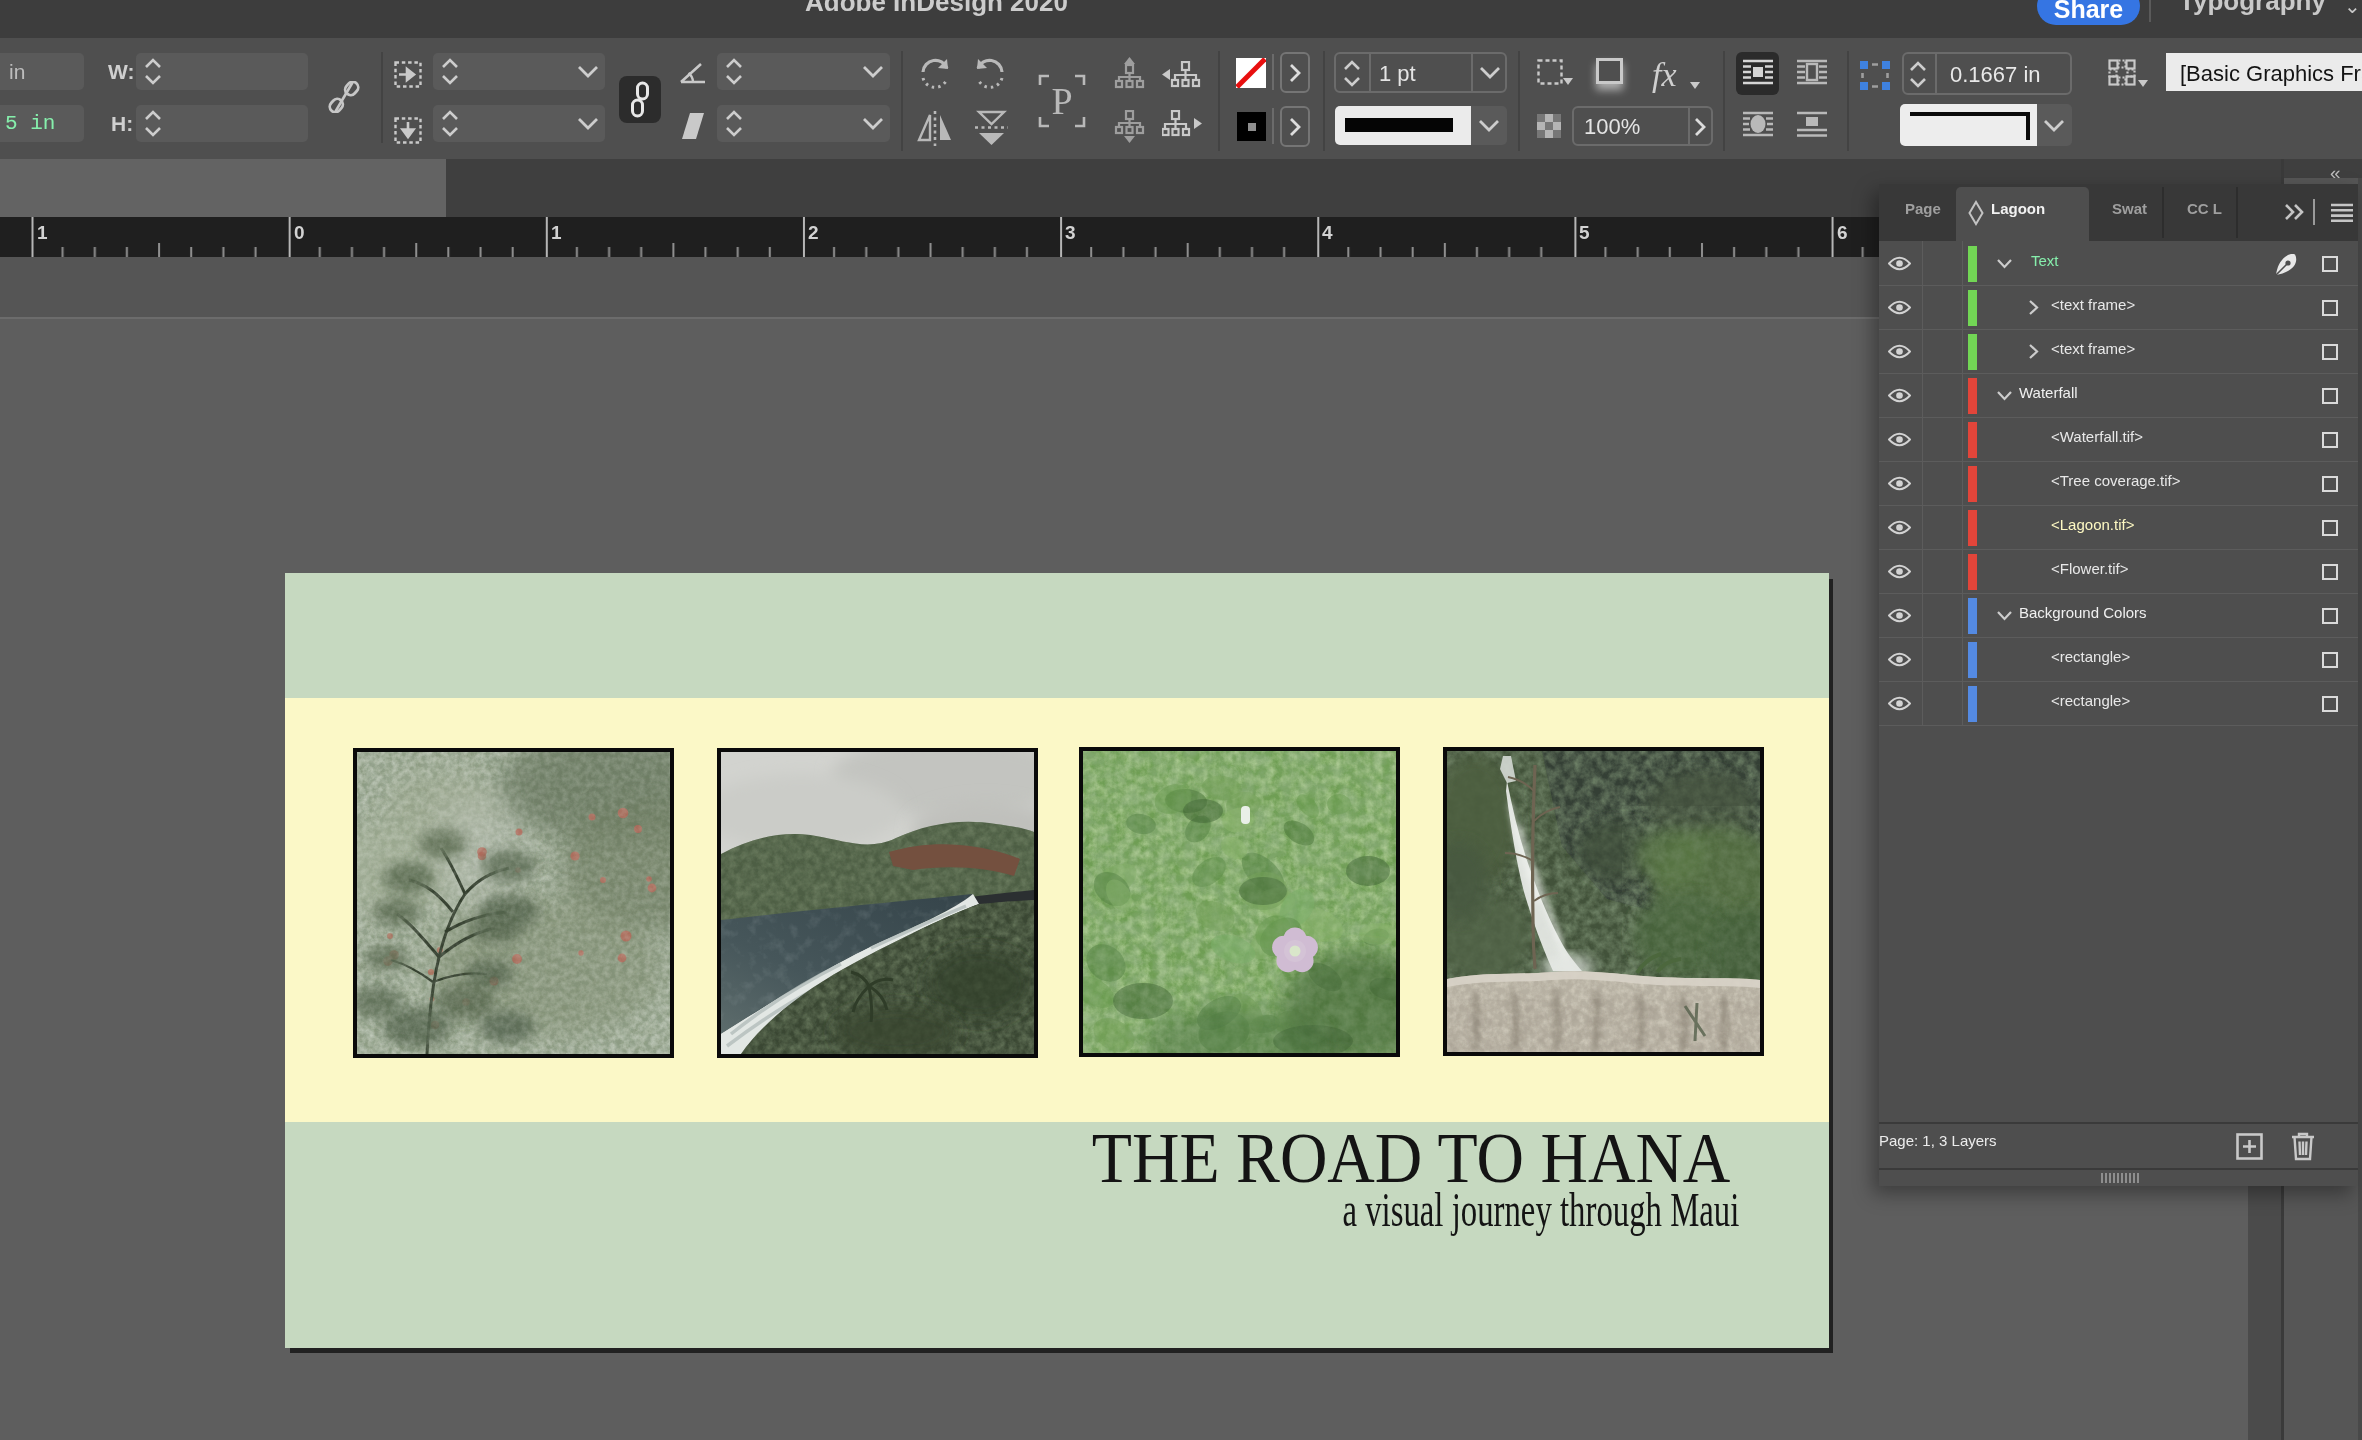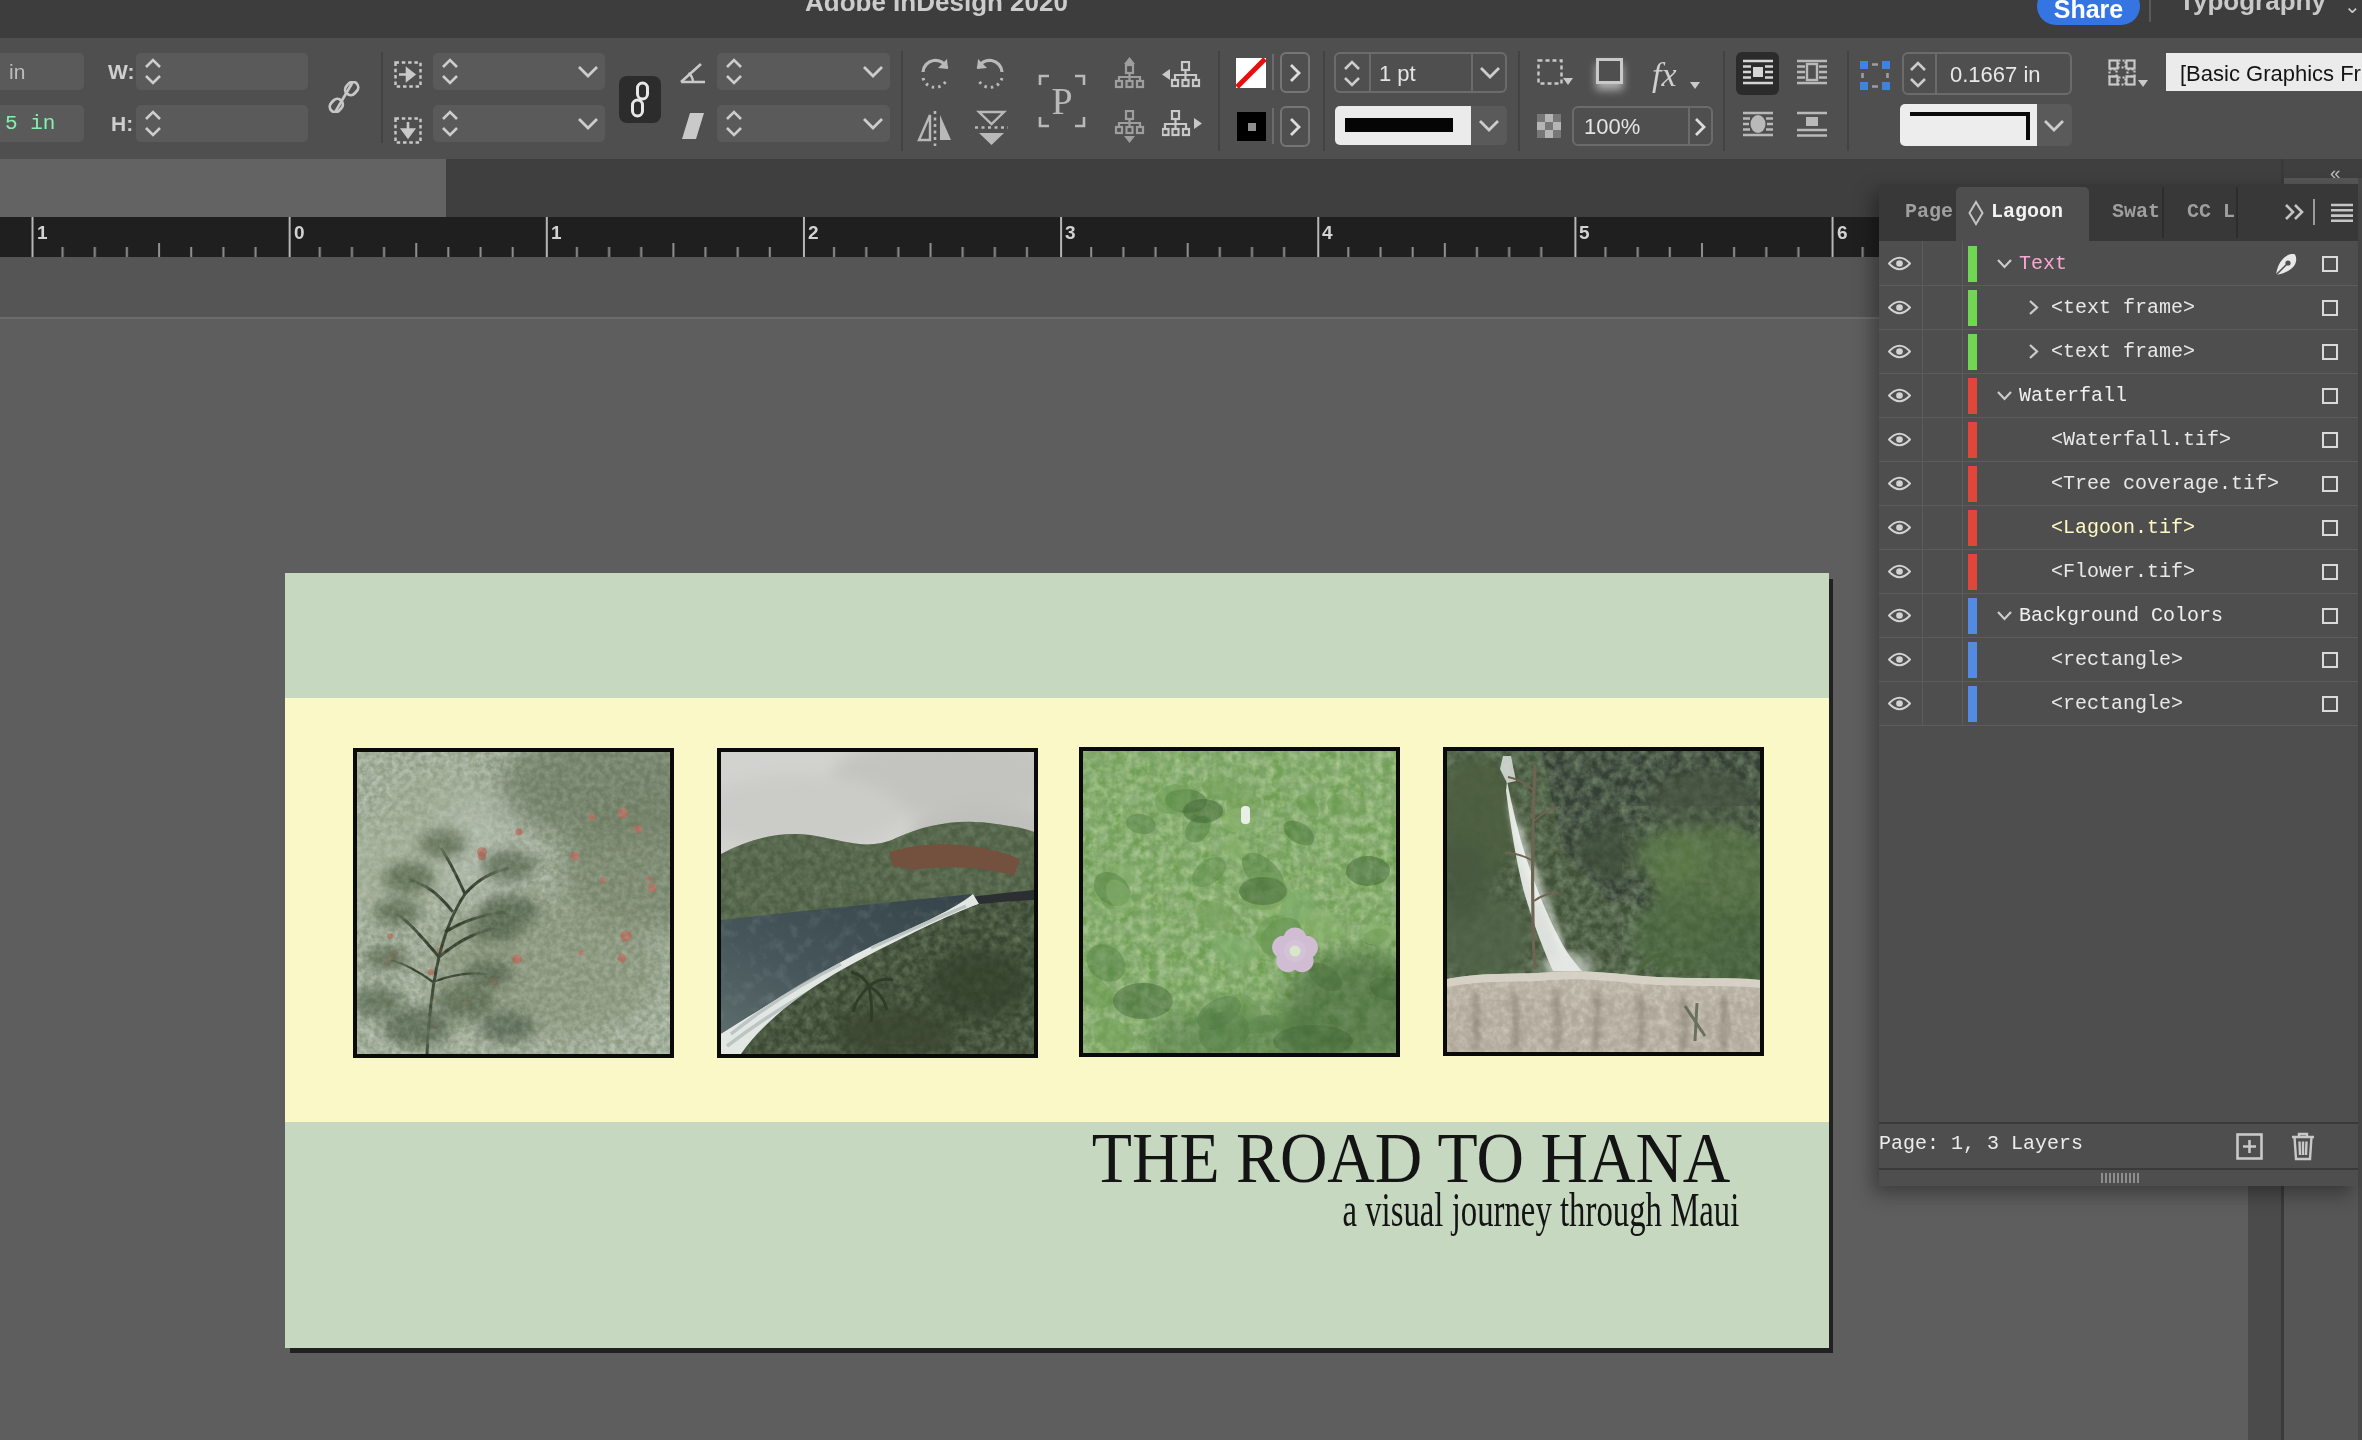--- a/index.html
+++ b/index.html
@@ -610,21 +610,21 @@
       <text x="1837" y="22">6</text>
     </g>
   </svg>
 </div>
 
 <div class="abs" style="left:2248px;top:257px;width:33px;height:1183px;background:#4b4b4b;"></div>
 <div class="abs" style="left:2281px;top:159px;width:3px;height:1281px;background:#3a3a3a;"></div>
 <div class="abs" style="left:2284px;top:178px;width:74px;height:1262px;background:#565656;"></div>
 <div class="abs" style="left:2358px;top:178px;width:4px;height:1262px;background:#494949;"></div>
 
-<div id="panel" class="abs" style="left:1879px;top:184px;width:479px;height:1002px;background:#4e4e4e;box-shadow:-6px 8px 18px rgba(0,0,0,0.35);font-size:20px;font-family:Liberation Mono, monospace;">
+<div id="panel" class="abs" style="left:1879px;top:184px;width:479px;height:1002px;background:#4e4e4e;box-shadow:-6px 8px 18px rgba(0,0,0,0.35);font-size:15px;">
 
   <div class="abs" style="left:0;top:0;width:479px;height:57px;background:#383838;"></div>
   <div class="abs" style="left:77px;top:3px;width:133px;height:54px;background:#4e4e4e;border-radius:5px 5px 0 0;"></div>
   <div class="lbl" style="left:26px;top:16px;color:#9f9f9f;font-weight:bold;">Page</div>
   <svg class="ico" style="left:88px;top:16px;" width="18" height="26" viewBox="0 0 18 26">
     <path d="M9 2 L15.5 13 L9 24 L2.5 13 Z" fill="none" stroke="#c3c3c3" stroke-width="2"></path>
   </svg>
   <div class="lbl" style="left:112px;top:16px;color:#f2f2f2;font-weight:bold;">Lagoon</div>
   <div class="lbl" style="left:233px;top:16px;color:#9f9f9f;font-weight:bold;">Swat</div>
   <div class="abs" style="left:283px;top:3px;width:2px;height:51px;background:#2d2d2d;"></div>
@@ -645,21 +645,21 @@
   <div class="abs" style="left:83px;top:0;width:1px;height:485px;background:#5c5c5c;"></div>
   <div class="abs" style="left:0;top:44px;width:479px;height:1px;background:#5c5c5c;"></div>
   <svg class="ico" style="left:9px;top:15px;" width="23" height="15" viewBox="0 0 23 15">
         <path d="M1 7.5 Q11.5 -4 22 7.5 Q11.5 19 1 7.5 Z" fill="none" stroke="#d2d2d2" stroke-width="1.9"></path>
         <circle cx="11.5" cy="7.5" r="3.3" fill="#d2d2d2"></circle>
       </svg>
   <div class="abs" style="left:89px;top:5px;width:9px;height:36px;background:#72d655;"></div>
   <svg class="ico" style="left:117px;top:17px;" width="17" height="12">
         <path d="M2 2 L8.5 9 L15 2" fill="none" stroke="#cccccc" stroke-width="2.2"></path>
       </svg>
-  <div class="lbl" style="left:140px;top:11px;color:#f9a8d4;">Text</div>
+  <div class="lbl" style="left:152px;top:11px;color:#86efac;">Text</div>
   <svg class="ico" style="left:396px;top:12px;" width="24" height="23" viewBox="0 0 24 23">
         <path d="M1 22 C2 14 5 8 10 4 C13 1.5 17 0.5 20 1.5 C22 5 21.5 9.5 19 13 C15.5 17.5 9 20.5 1 22 Z" fill="#e8e8e8"></path>
         <circle cx="13" cy="10" r="2.6" fill="#4e4e4e"></circle>
         <path d="M1 22 L11.5 11.5" stroke="#4e4e4e" stroke-width="1.6"></path>
       </svg>
   <div class="abs" style="left:443px;top:15px;width:16px;height:16px;border:2.5px solid #dadada;box-sizing:border-box;"></div>
   <div class="abs" style="left:0;top:88px;width:479px;height:1px;background:#5c5c5c;"></div>
   <svg class="ico" style="left:9px;top:59px;" width="23" height="15" viewBox="0 0 23 15">
         <path d="M1 7.5 Q11.5 -4 22 7.5 Q11.5 19 1 7.5 Z" fill="none" stroke="#d2d2d2" stroke-width="1.9"></path>
         <circle cx="11.5" cy="7.5" r="3.3" fill="#d2d2d2"></circle>

